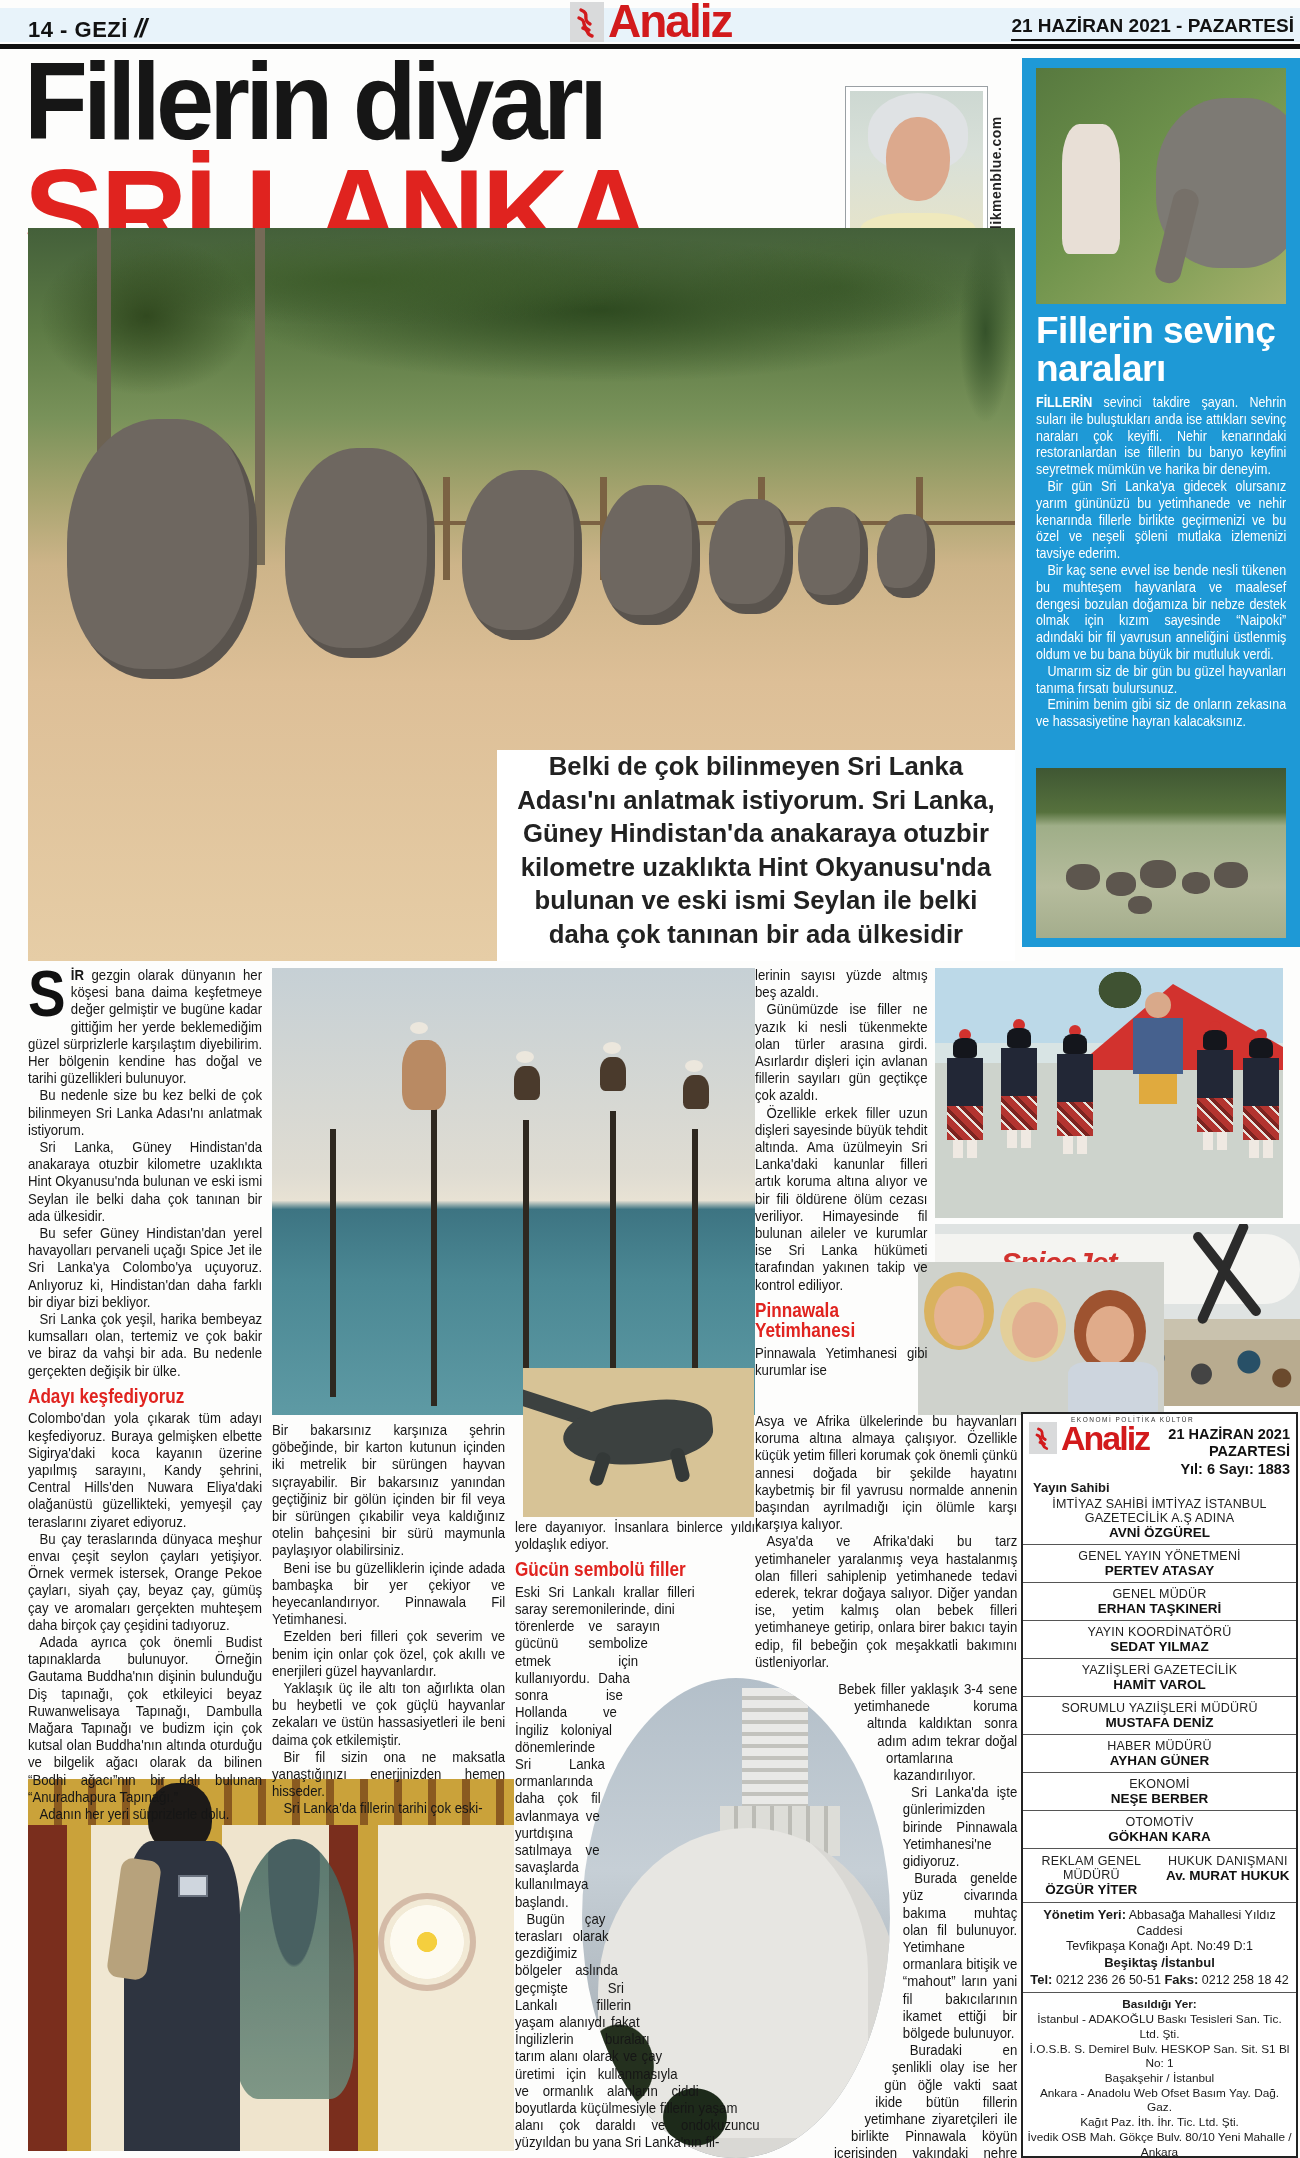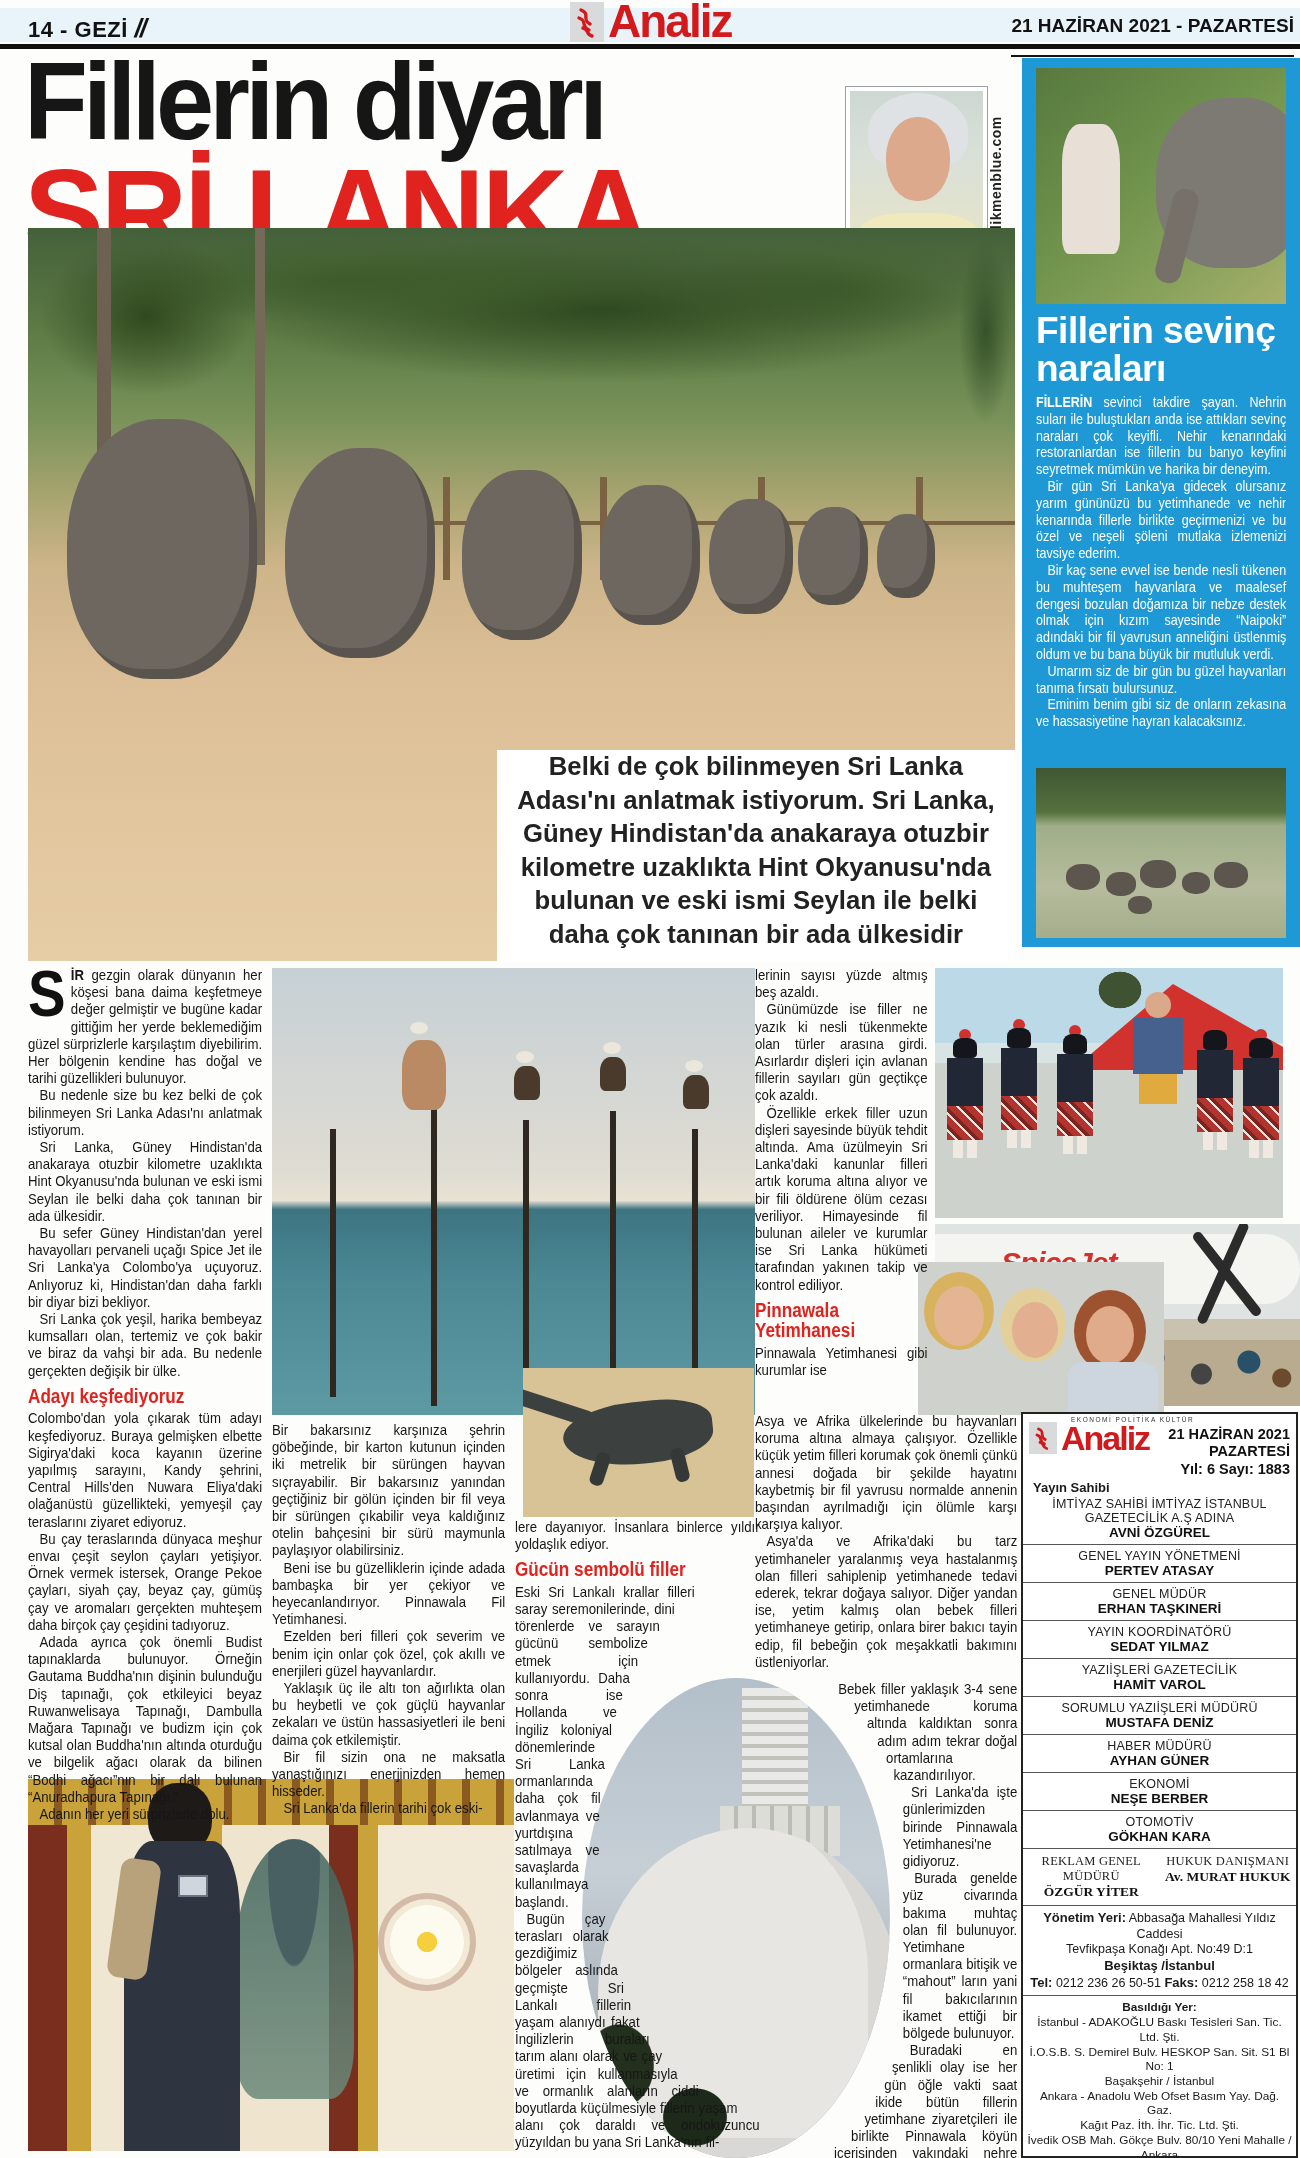--- a/index.html
+++ b/index.html
@@ -3,21 +3,21 @@
 <meta charset="utf-8">
 <style>
   html,body{margin:0;padding:0;}
   body{font-family:"Liberation Sans",sans-serif;background:#f2f2f2;}
   #page{position:relative;width:1300px;height:2158px;background:#fdfdfc;margin:0 auto;overflow:hidden;color:#1a1a1a;}
   .abs{position:absolute;}
   
   #hdr-band{left:0;top:8px;width:1300px;height:34px;background:#e8f3fa;}
   #hdr-left{left:28px;top:13px;font-size:22px;font-weight:bold;letter-spacing:.5px;color:#121212;}
   #hdr-left .slashes{font-style:italic;font-weight:900;font-size:26px;letter-spacing:-2px;}
-  #hdr-date{right:6px;top:15px;font-size:19px;font-weight:bold;color:#121212;border-bottom:2px solid #121212;padding-bottom:18px;}
+  #hdr-date{right:6px;top:15px;font-size:19px;font-weight:bold;color:#121212;border-bottom:2px solid #121212;padding-bottom:2px;}
   #hdr-rule{left:0;top:44px;width:1300px;height:5px;background:#101010;}
   .logo{display:flex;align-items:center;gap:4px;}
   .logo .flame{background:#d9dadb;width:34px;height:40px;display:flex;align-items:center;justify-content:center;}
   .logo .wordwrap{position:relative;}
   .logo .tagline{position:absolute;top:-8px;left:10px;font-size:6.5px;letter-spacing:1.5px;color:#333;white-space:nowrap;}
   .logo .word{color:#d21a1c;font-weight:800;letter-spacing:-2px;line-height:.85;}
   #hdr-logo{left:570px;top:2px;}
   #hdr-logo .word{font-size:46px;}
   
   #headline1{left:24px;top:46px;font-size:110px;font-weight:900;letter-spacing:-5px;color:#161616;transform:scaleX(.95);transform-origin:0 0;white-space:nowrap;line-height:1;}
@@ -139,21 +139,21 @@
   #imprint{left:1021px;top:1412px;width:277px;height:746px;border:2px solid #222;box-sizing:border-box;background:#fff;font-size:12px;text-align:center;}
   #imprint .row{border-top:1px solid #555;padding:4px 4px;}
   #imprint .row.first{border-top:none;}
   #imp-logo-row{display:flex;justify-content:space-between;align-items:flex-start;padding:8px 6px 2px 6px;}
   #imp-logo-row .word{font-size:34px;}
   #imp-date{text-align:right;font-weight:800;font-size:14.5px;line-height:1.2;color:#111;padding-top:4px;}
   #imp-sahibi{text-align:left;font-weight:800;font-size:13px;padding:0 6px 2px 10px;}
   .role{font-size:12.5px;color:#222;letter-spacing:.2px;}
   .pname{font-size:13.5px;font-weight:800;color:#111;}
   #imp-duo{display:flex;border-top:1px solid #555;}
-  #imp-duo > div{flex:1;padding:5px 2px;font-family:Liberation Serif, serif;}
+  #imp-duo > div{flex:1;padding:5px 2px;}
   #imp-address{padding:7px 6px;font-size:12.5px;line-height:1.25;}
   #imp-address b{font-size:13px;}
   #imp-print{padding:6px 4px;font-size:11.8px;line-height:1.25;}
 </style>
 </head>
 <body>
 
 <div id="page">
 
   <div class="abs" id="hdr-band"></div>

